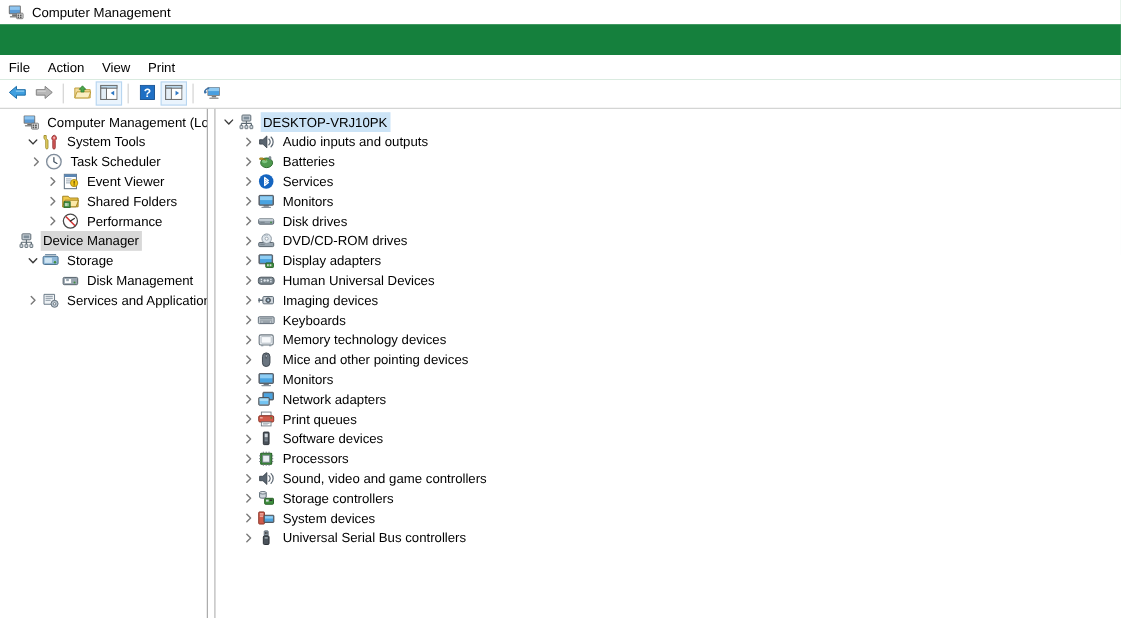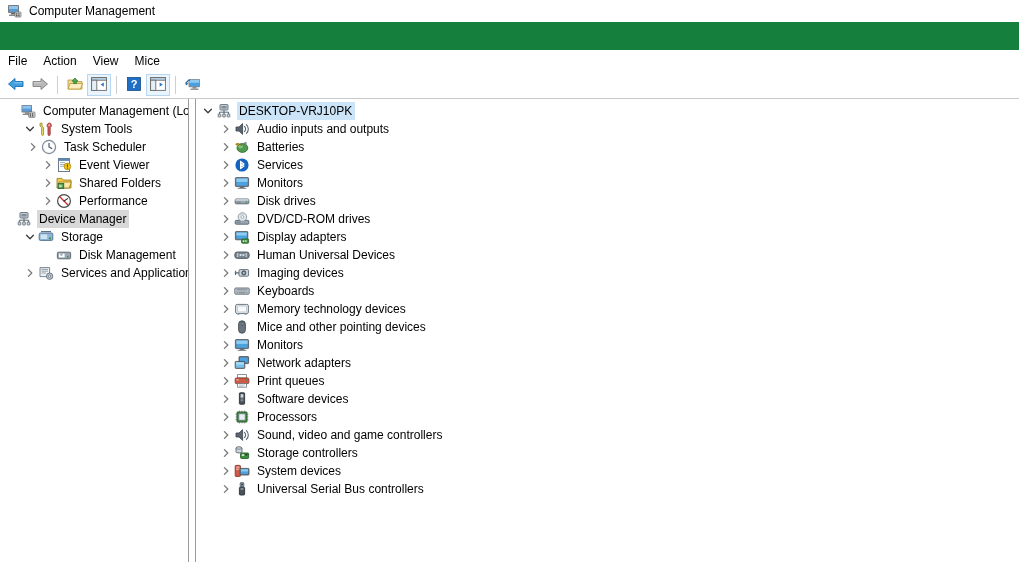--- a/index.html
+++ b/index.html
@@ -189,21 +189,21 @@
         <rect x="12.2" y="12" width="1.4" height="1.4" fill="#555"></rect>
       </svg>
     </span>
     <span class="titlebar-text">Computer Management</span>
   </div>
 
   <div class="menubar">
     <div class="menu-item">File</div>
     <div class="menu-item">Action</div>
     <div class="menu-item">View</div>
-    <div class="menu-item">Mice</div>
+    <div class="menu-item">Print</div>
   </div>
 
   <div class="toolbar">
     <div class="tb-btn">
       <span>
         <svg width="18" height="16" viewBox="0 0 18 16">
           <path d="M8 2.5 L8 5.5 L16 5.5 L16 10.5 L8 10.5 L8 13.5 L1.5 8 Z" fill="#3f9fe0" stroke="#1f6ea8" stroke-width="0.9" stroke-linejoin="round"></path>
           <path d="M7.4 3.6 L7.4 6.3 L15 6.3 L15 7.3 L7.4 7.3 Z" fill="#9fd6f5" opacity="0.85"></path>
         </svg>
       </span>

